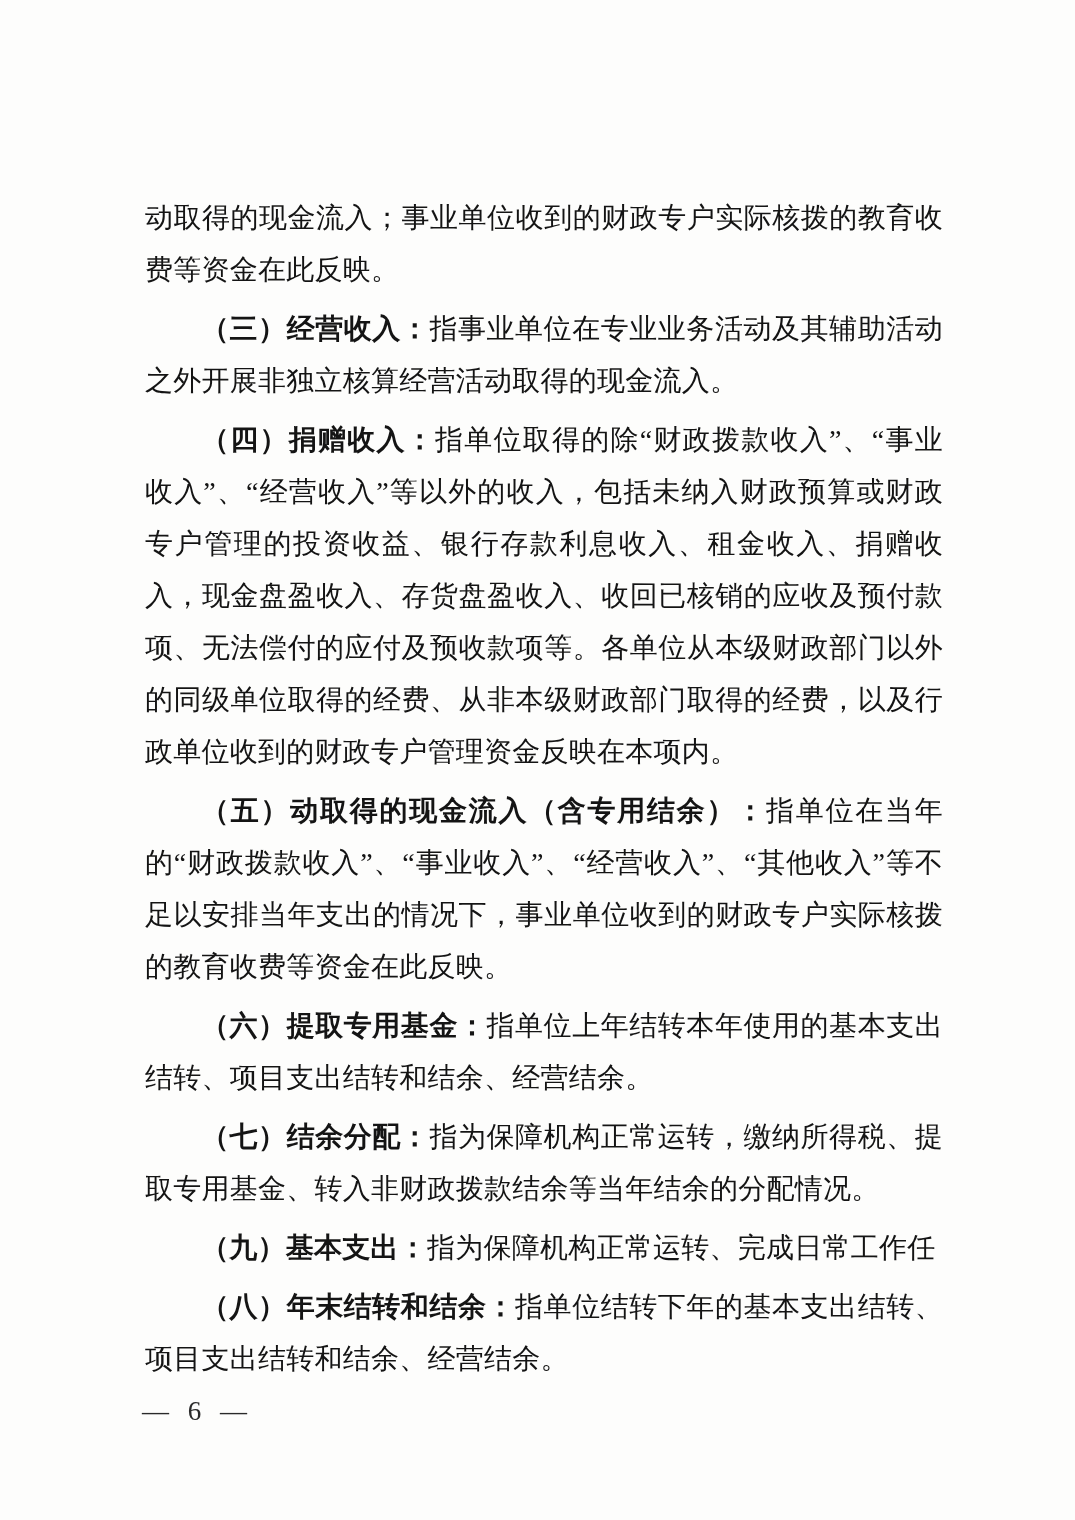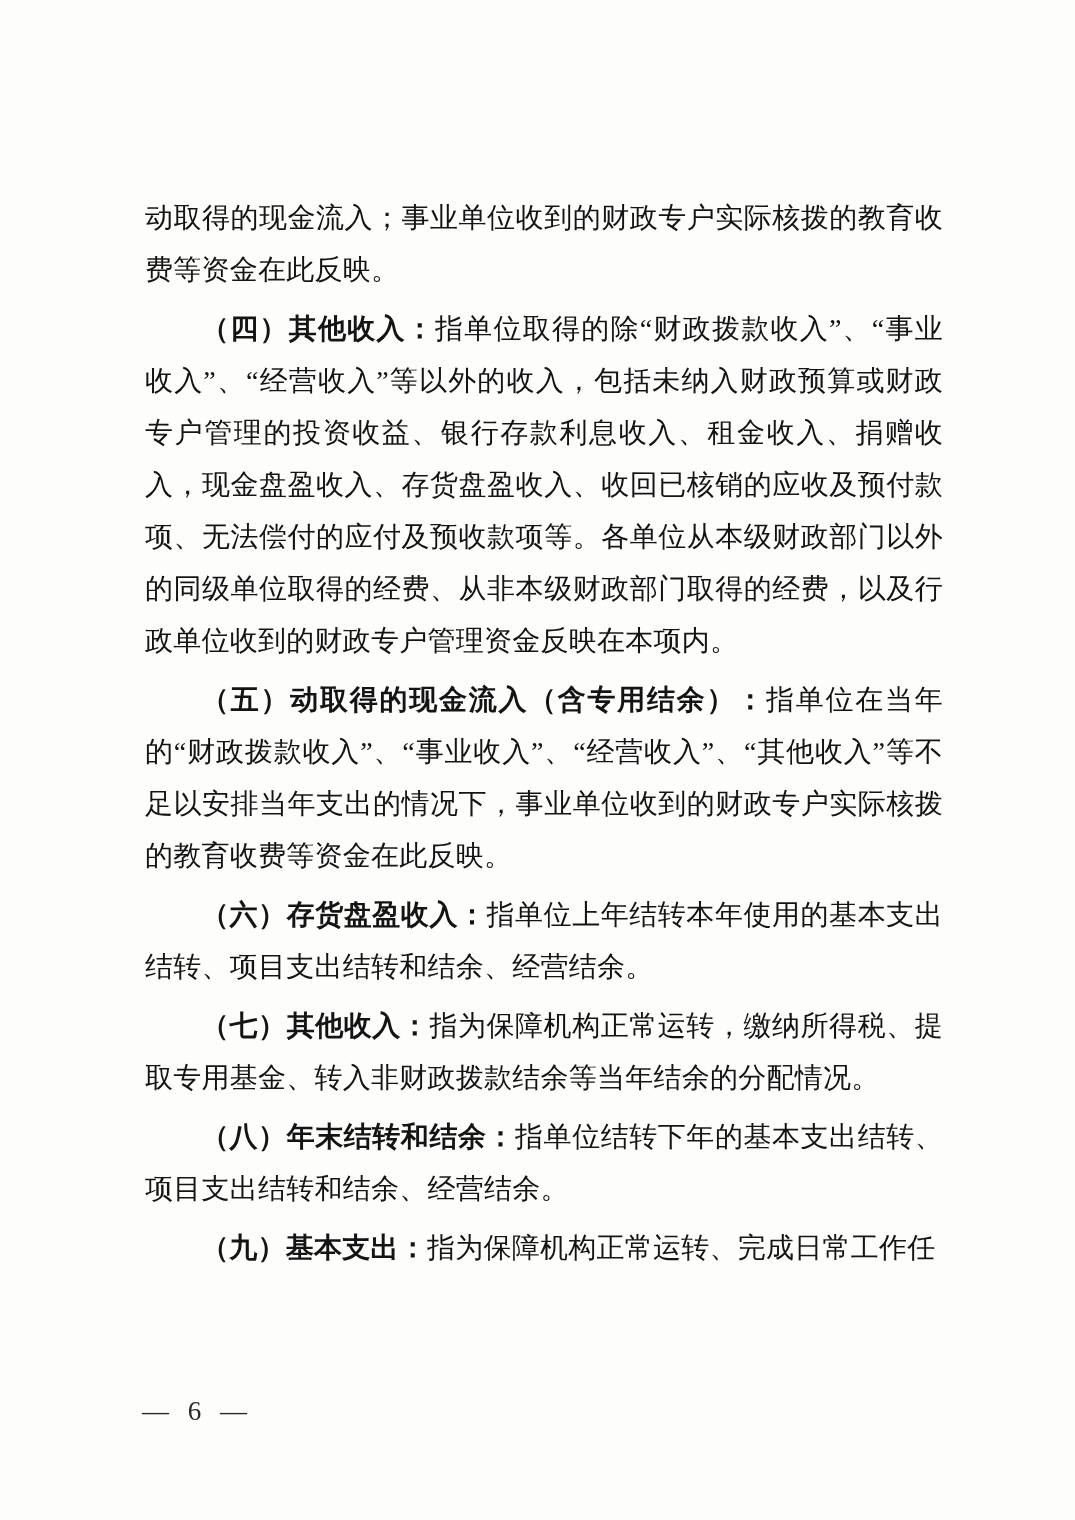--- a/index.html
+++ b/index.html
@@ -53,23 +53,24 @@
     color: #2a2a2a;
   }
 </style>
 </head>
 <body>
 
 <div class="page">
 
   <div class="doc-body">
       <p class="doc-par"><span>动取得的现金流入；事业单位收到的财政专户实际核拨的教育收费等资金在此反映。</span></p>
-      <p class="doc-par indent"><b class="lead">（四）其他收入：</b><span>指单位取得的除“财政拨款收入”、“事业收入”、“经营收入”等以外的收入，包括未纳入财政预算或财政专户管理的投资收益、银行存款利息收入、租金收入、捐赠收入，现金盘盈收入、存货盘盈收入、收回已核销的应收及预付款项、无法偿付的应付及预收款项等。各单位从本级财政部门以外的同级单位取得的经费、从非本级财政部门取得的经费，以及行政单位收到的财政专户管理资金反映在本项内。</span></p>
+      <p class="doc-par indent"><b class="lead">（三）经营收入：</b><span>指事业单位在专业业务活动及其辅助活动之外开展非独立核算经营活动取得的现金流入。</span></p>
+      <p class="doc-par indent"><b class="lead">（四）捐赠收入：</b><span>指单位取得的除“财政拨款收入”、“事业收入”、“经营收入”等以外的收入，包括未纳入财政预算或财政专户管理的投资收益、银行存款利息收入、租金收入、捐赠收入，现金盘盈收入、存货盘盈收入、收回已核销的应收及预付款项、无法偿付的应付及预收款项等。各单位从本级财政部门以外的同级单位取得的经费、从非本级财政部门取得的经费，以及行政单位收到的财政专户管理资金反映在本项内。</span></p>
       <p class="doc-par indent"><b class="lead">（五）动取得的现金流入（含专用结余）：</b><span>指单位在当年的“财政拨款收入”、“事业收入”、“经营收入”、“其他收入”等不足以安排当年支出的情况下，事业单位收到的财政专户实际核拨的教育收费等资金在此反映。</span></p>
-      <p class="doc-par indent"><b class="lead">（六）存货盘盈收入：</b><span>指单位上年结转本年使用的基本支出结转、项目支出结转和结余、经营结余。</span></p>
-      <p class="doc-par indent"><b class="lead">（七）其他收入：</b><span>指为保障机构正常运转，缴纳所得税、提取专用基金、转入非财政拨款结余等当年结余的分配情况。</span></p>
+      <p class="doc-par indent"><b class="lead">（六）提取专用基金：</b><span>指单位上年结转本年使用的基本支出结转、项目支出结转和结余、经营结余。</span></p>
+      <p class="doc-par indent"><b class="lead">（七）结余分配：</b><span>指为保障机构正常运转，缴纳所得税、提取专用基金、转入非财政拨款结余等当年结余的分配情况。</span></p>
+      <p class="doc-par indent"><b class="lead">（九）基本支出：</b><span>指为保障机构正常运转、完成日常工作任</span></p>
       <p class="doc-par indent"><b class="lead">（八）年末结转和结余：</b><span>指单位结转下年的基本支出结转、项目支出结转和结余、经营结余。</span></p>
-      <p class="doc-par indent"><b class="lead">（九）基本支出：</b><span>指为保障机构正常运转、完成日常工作任</span></p>
     </div>
 
   <div class="footer">— 6 —</div>
 
 </div>
 
 </body></html>

